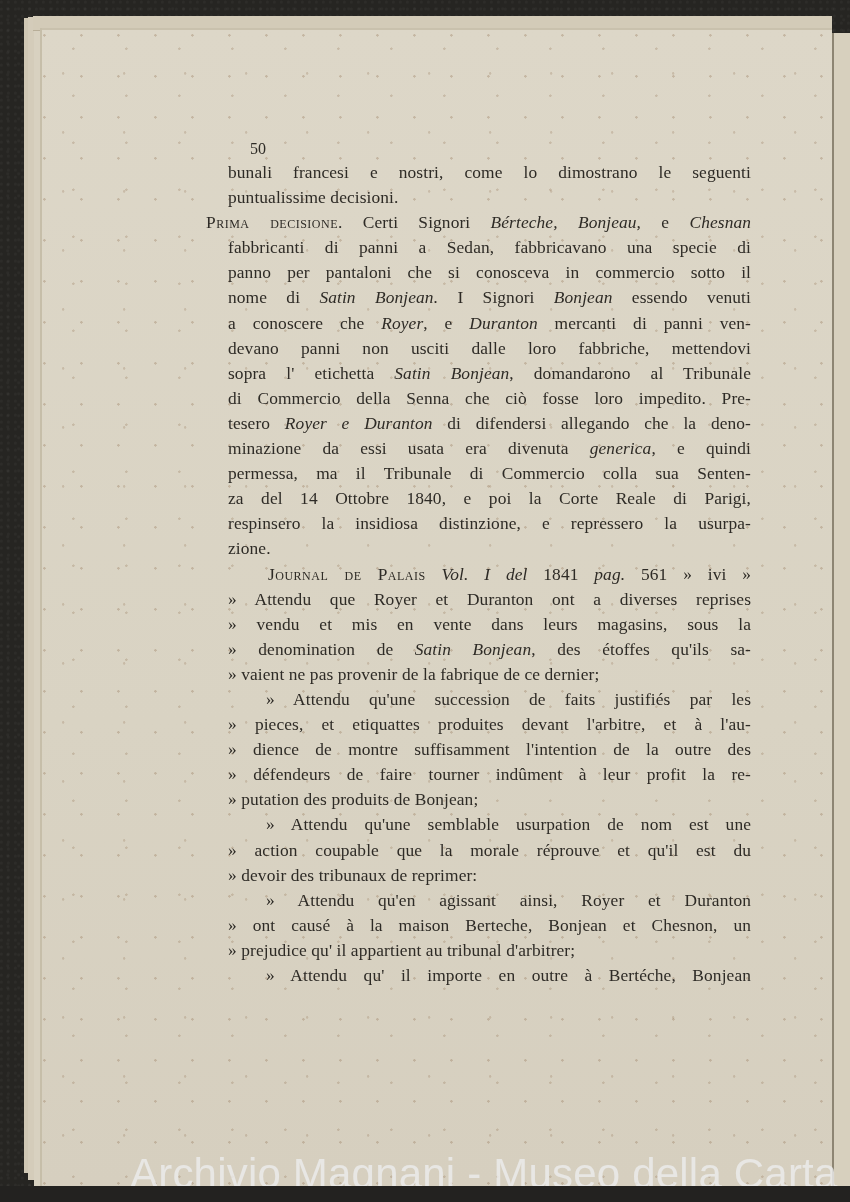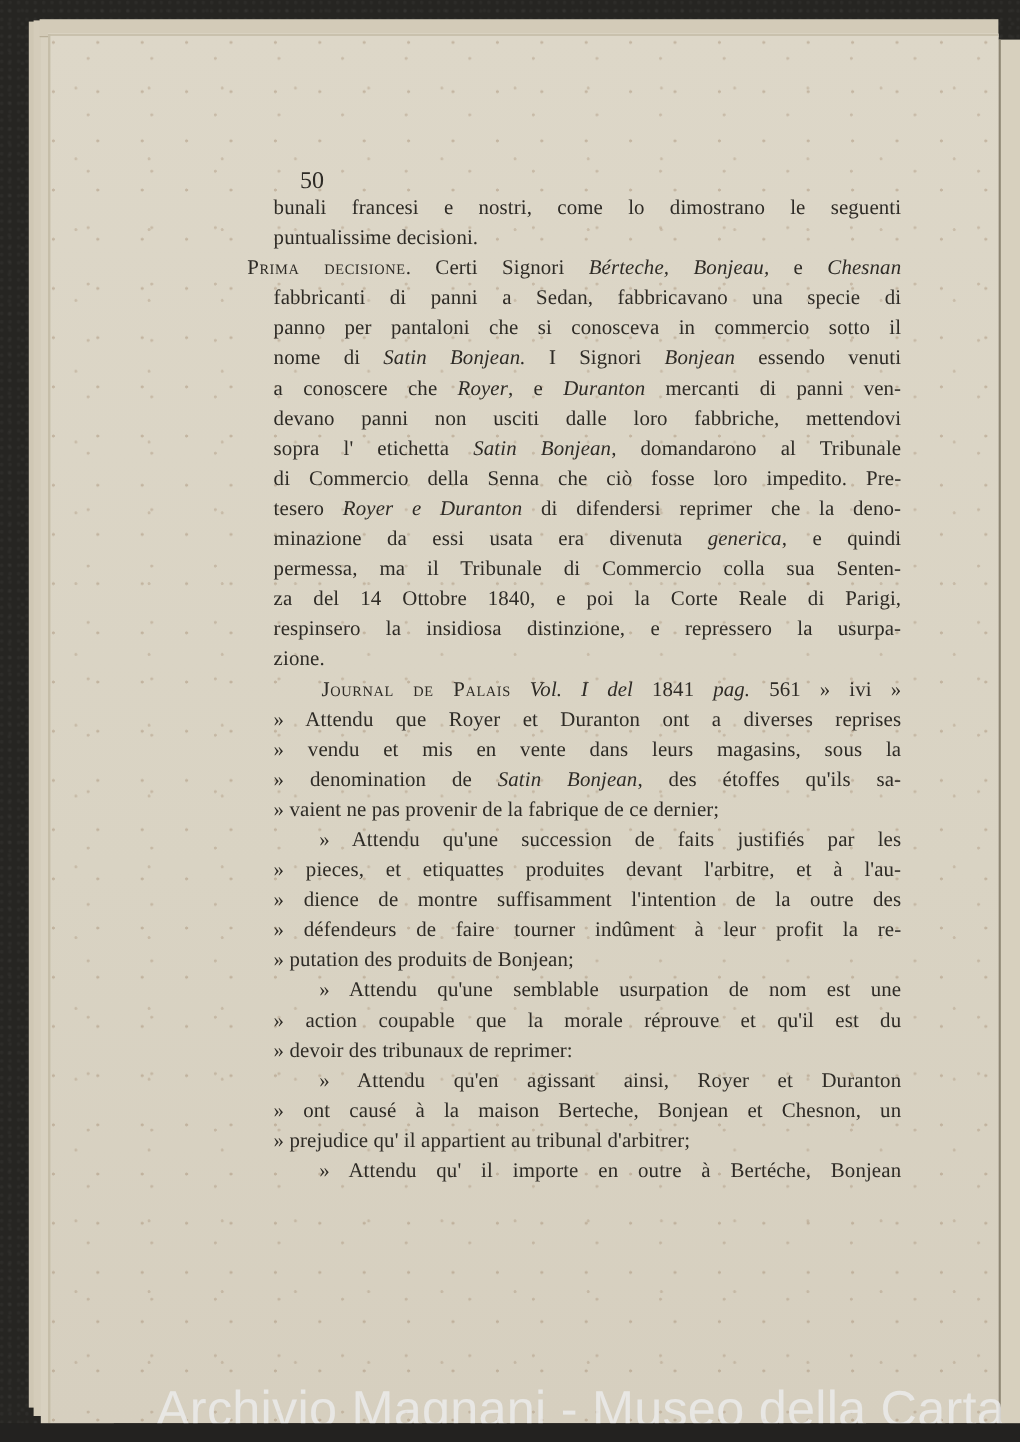--- a/index.html
+++ b/index.html
@@ -45,21 +45,21 @@
     position: absolute; left: 206px; top: 140px; width: 545px;
     color: #2e2b26;
     font-family: "Liberation Serif", serif;
     font-size: 17.4px;
     line-height: 25.1px;
     letter-spacing: 0.1px;
   }
   .page-number {
     position: absolute; left: 250px; top: 140px;
     font-family: "Liberation Serif", serif;
-    font-size: 20px; color: #2e2b26;
+    font-size: 16px; color: #2e2b26;
   }
   .line {
     height: 25.1px; white-space: nowrap;
     text-align: justify; text-align-last: justify;
   }
   .line.last { text-align-last: left; }
   .indent1 { padding-left: 22px; }
   .indent-hang { padding-left: 0; }
   .indent-para { padding-left: 62px; }
   .indent-quote { padding-left: 22px; }
@@ -96,21 +96,21 @@
       <div class="line indent1"><span>bunali francesi e nostri, come lo dimostrano le seguenti</span></div>
       <div class="line indent1 last"><span>puntualissime decisioni.</span></div>
       <div class="line indent-hang"><span class="sc">Prima decisione</span><span>. Certi Signori </span><em>Bérteche, Bonjeau,</em><span> e </span><em>Chesnan</em></div>
       <div class="line indent1"><span>fabbricanti di panni a Sedan, fabbricavano una specie di</span></div>
       <div class="line indent1"><span>panno per pantaloni che si conosceva in commercio sotto il</span></div>
       <div class="line indent1"><span>nome di </span><em>Satin Bonjean.</em><span> I Signori </span><em>Bonjean</em><span> essendo venuti</span></div>
       <div class="line indent1"><span>a conoscere che </span><em>Royer</em><span>, e </span><em>Duranton</em><span> mercanti di panni ven-</span></div>
       <div class="line indent1"><span>devano panni non usciti dalle loro fabbriche, mettendovi</span></div>
       <div class="line indent1"><span>sopra l' etichetta </span><em>Satin Bonjean</em><span>, domandarono al Tribunale</span></div>
       <div class="line indent1"><span>di Commercio della Senna che ciò fosse loro impedito. Pre-</span></div>
-      <div class="line indent1"><span>tesero </span><em>Royer e Duranton</em><span> di difendersi reprimer che la deno-</span></div>
+      <div class="line indent1"><span>tesero </span><em>Royer e Duranton</em><span> di difendersi allegando che la deno-</span></div>
       <div class="line indent1"><span>minazione da essi usata era divenuta </span><em>generica</em><span>, e quindi</span></div>
       <div class="line indent1"><span>permessa, ma il Tribunale di Commercio colla sua Senten-</span></div>
       <div class="line indent1"><span>za del 14 Ottobre 1840, e poi la Corte Reale di Parigi,</span></div>
       <div class="line indent1"><span>respinsero la insidiosa distinzione, e repressero la usurpa-</span></div>
       <div class="line indent1 last"><span>zione.</span></div>
       <div class="line indent-para"><span class="sc">Journal de Palais</span><span> </span><em>Vol. I del</em><span> 1841 </span><em>pag.</em><span> 561 » ivi »</span></div>
       <div class="line indent-quote"><span>» Attendu que Royer et Duranton ont a diverses reprises</span></div>
       <div class="line indent-quote"><span>» vendu et mis en vente dans leurs magasins, sous la</span></div>
       <div class="line indent-quote"><span>» denomination de </span><em>Satin Bonjean</em><span>, des étoffes qu'ils sa-</span></div>
       <div class="line indent-quote last"><span>» vaient ne pas provenir de la fabrique de ce dernier;</span></div>

